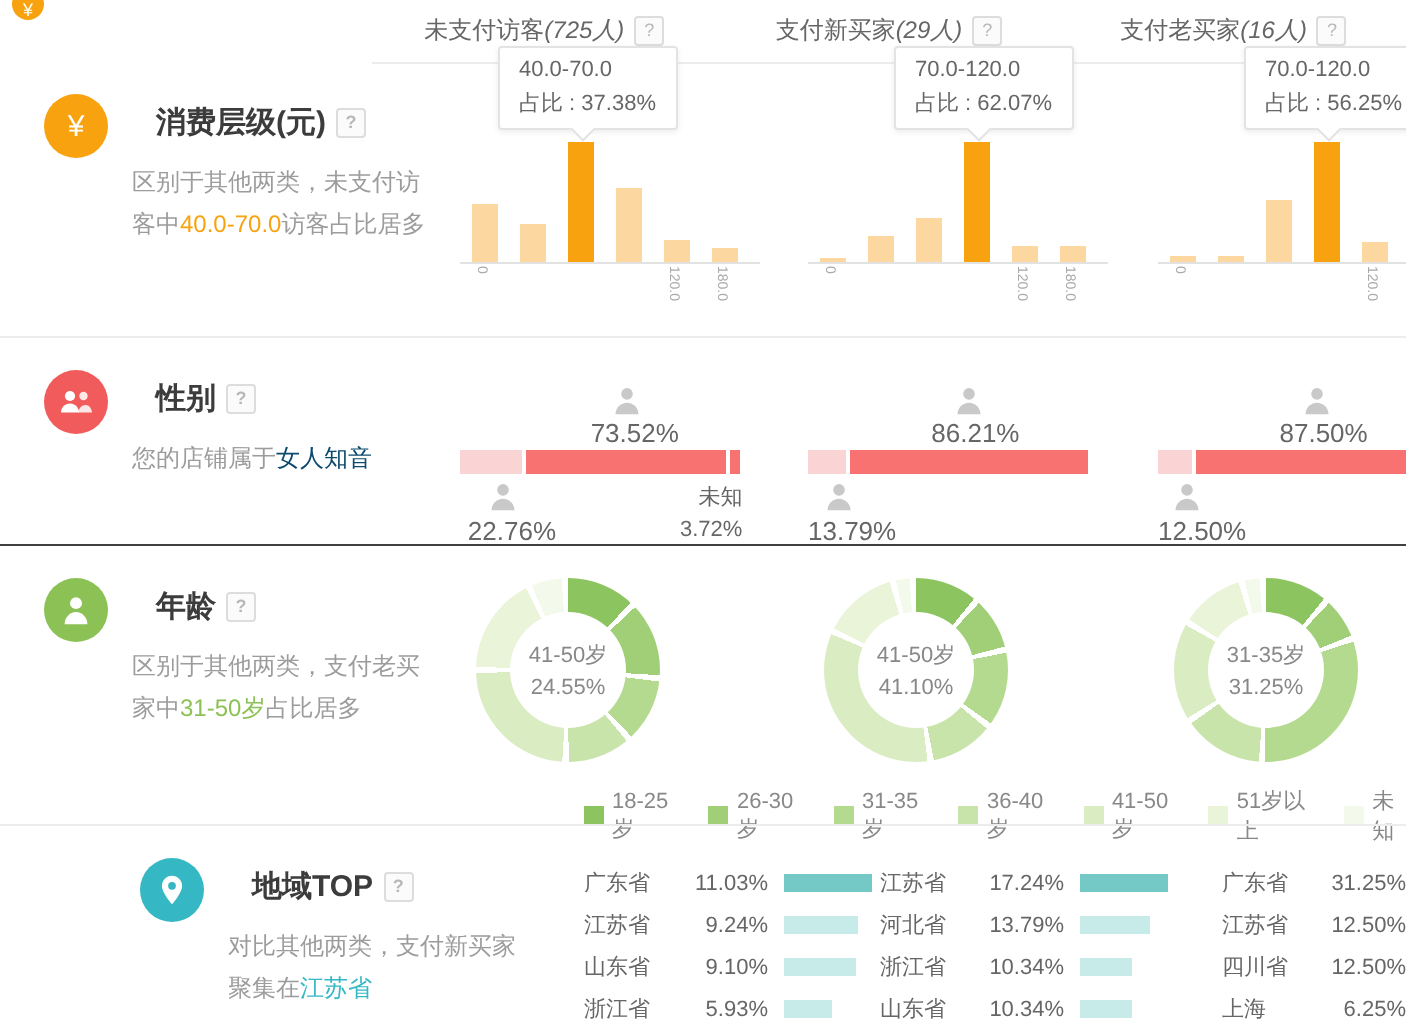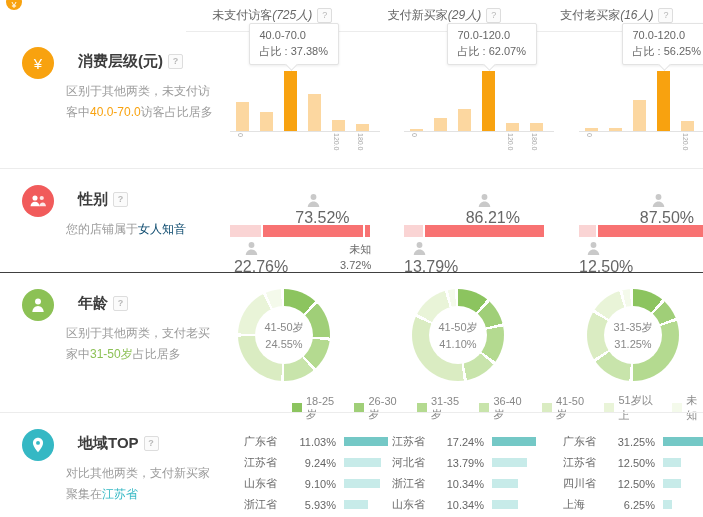--- a/index.html
+++ b/index.html
@@ -14,21 +14,21 @@
   .col-h{flex:1;display:flex;align-items:center;justify-content:center;font-size:12px;color:#666;}
   .col-h i{font-style:italic;color:#666;}
   .help{display:inline-block;width:13px;height:13px;line-height:12px;text-align:center;
         border:1px solid #ddd;color:#b8b8b8;font-size:9px;border-radius:2px;margin-left:5px;
         background:#fbfbfb;flex:none;}
   
   .sec{position:absolute;left:0;right:0;display:grid;grid-template-columns:230px 160px 165px 1fr;}
   #sec-cons{top:31px;height:137px;}
   #sec-gender{top:168px;height:104px;border-top:1px solid #ececec;}
   #sec-age{top:272px;height:140px;border-top:1px solid #404040;}
-  #sec-region{top:412px;height:105px;border-top:1px solid #ececec;}
+  #sec-region{top:412px;height:105px;border-top:1px solid #ececec;padding-left:48px;}
   .info{padding:16px 0 0 22px;display:flex;gap:12px;}
   .icon-circle{width:32px;height:32px;border-radius:50%;color:#fff;display:flex;
         align-items:center;justify-content:center;font-size:15px;flex:none;}
   .ic-orange{background:#f8a20f;} .ic-red{background:#f15b5b;}
   .ic-green{background:#8cc155;} .ic-teal{background:#35b8c4;}
   .info h3{margin:5px 12px 10px;font-size:15px;color:#3c3c3c;display:flex;align-items:center;}
   .desc{font-size:12px;color:#9c9c9c;line-height:21px;width:152px;margin:0;}
   
   .ccell{position:relative;}
   .cons-chart{position:relative;width:152px;height:122px;margin-top:6px;}
@@ -42,21 +42,21 @@
         transform-origin:left top;white-space:nowrap;}
   .tooltip{position:absolute;background:#fff;border:1px solid #e3e3e3;
         box-shadow:0 1px 3px rgba(0,0,0,.08);padding:5px 10px;font-size:11px;color:#666;
         white-space:nowrap;z-index:2;border-radius:2px;}
   .tt-val{margin-top:3px;}
   .caret{position:absolute;bottom:-5px;width:8px;height:8px;background:#fff;
         border-left:1px solid #e3e3e3;border-bottom:1px solid #e3e3e3;transform:rotate(-45deg);}
   
   .gen-chart{position:relative;width:152px;height:92px;margin-top:12px;}
   .gperson{position:absolute;width:15px;height:15px;}
-  .gpct{position:absolute;font-size:16px;color:#666;white-space:nowrap;}
+  .gpct{position:absolute;font-size:13px;color:#666;white-space:nowrap;}
   .gbar{position:absolute;top:44px;left:0;width:140px;height:12px;display:flex;gap:2px;}
   .gseg{height:12px;}
   .gunk{position:absolute;top:60px;font-size:11px;color:#666;text-align:right;line-height:16px;}
   
   .age-chart{position:relative;width:92px;height:92px;border-radius:50%;margin:16px 0 0 8px;}
   .age-chart::after{content:"";position:absolute;inset:17px;border-radius:50%;background:#fff;}
   .age-center{position:absolute;inset:0;z-index:2;display:flex;flex-direction:column;
         align-items:center;justify-content:center;font-size:11px;color:#888;gap:3px;}
   .legend-row{position:absolute;left:292px;top:120px;display:flex;gap:17px;font-size:11px;color:#888;}
   .legend-item{display:flex;align-items:center;gap:4px;}

